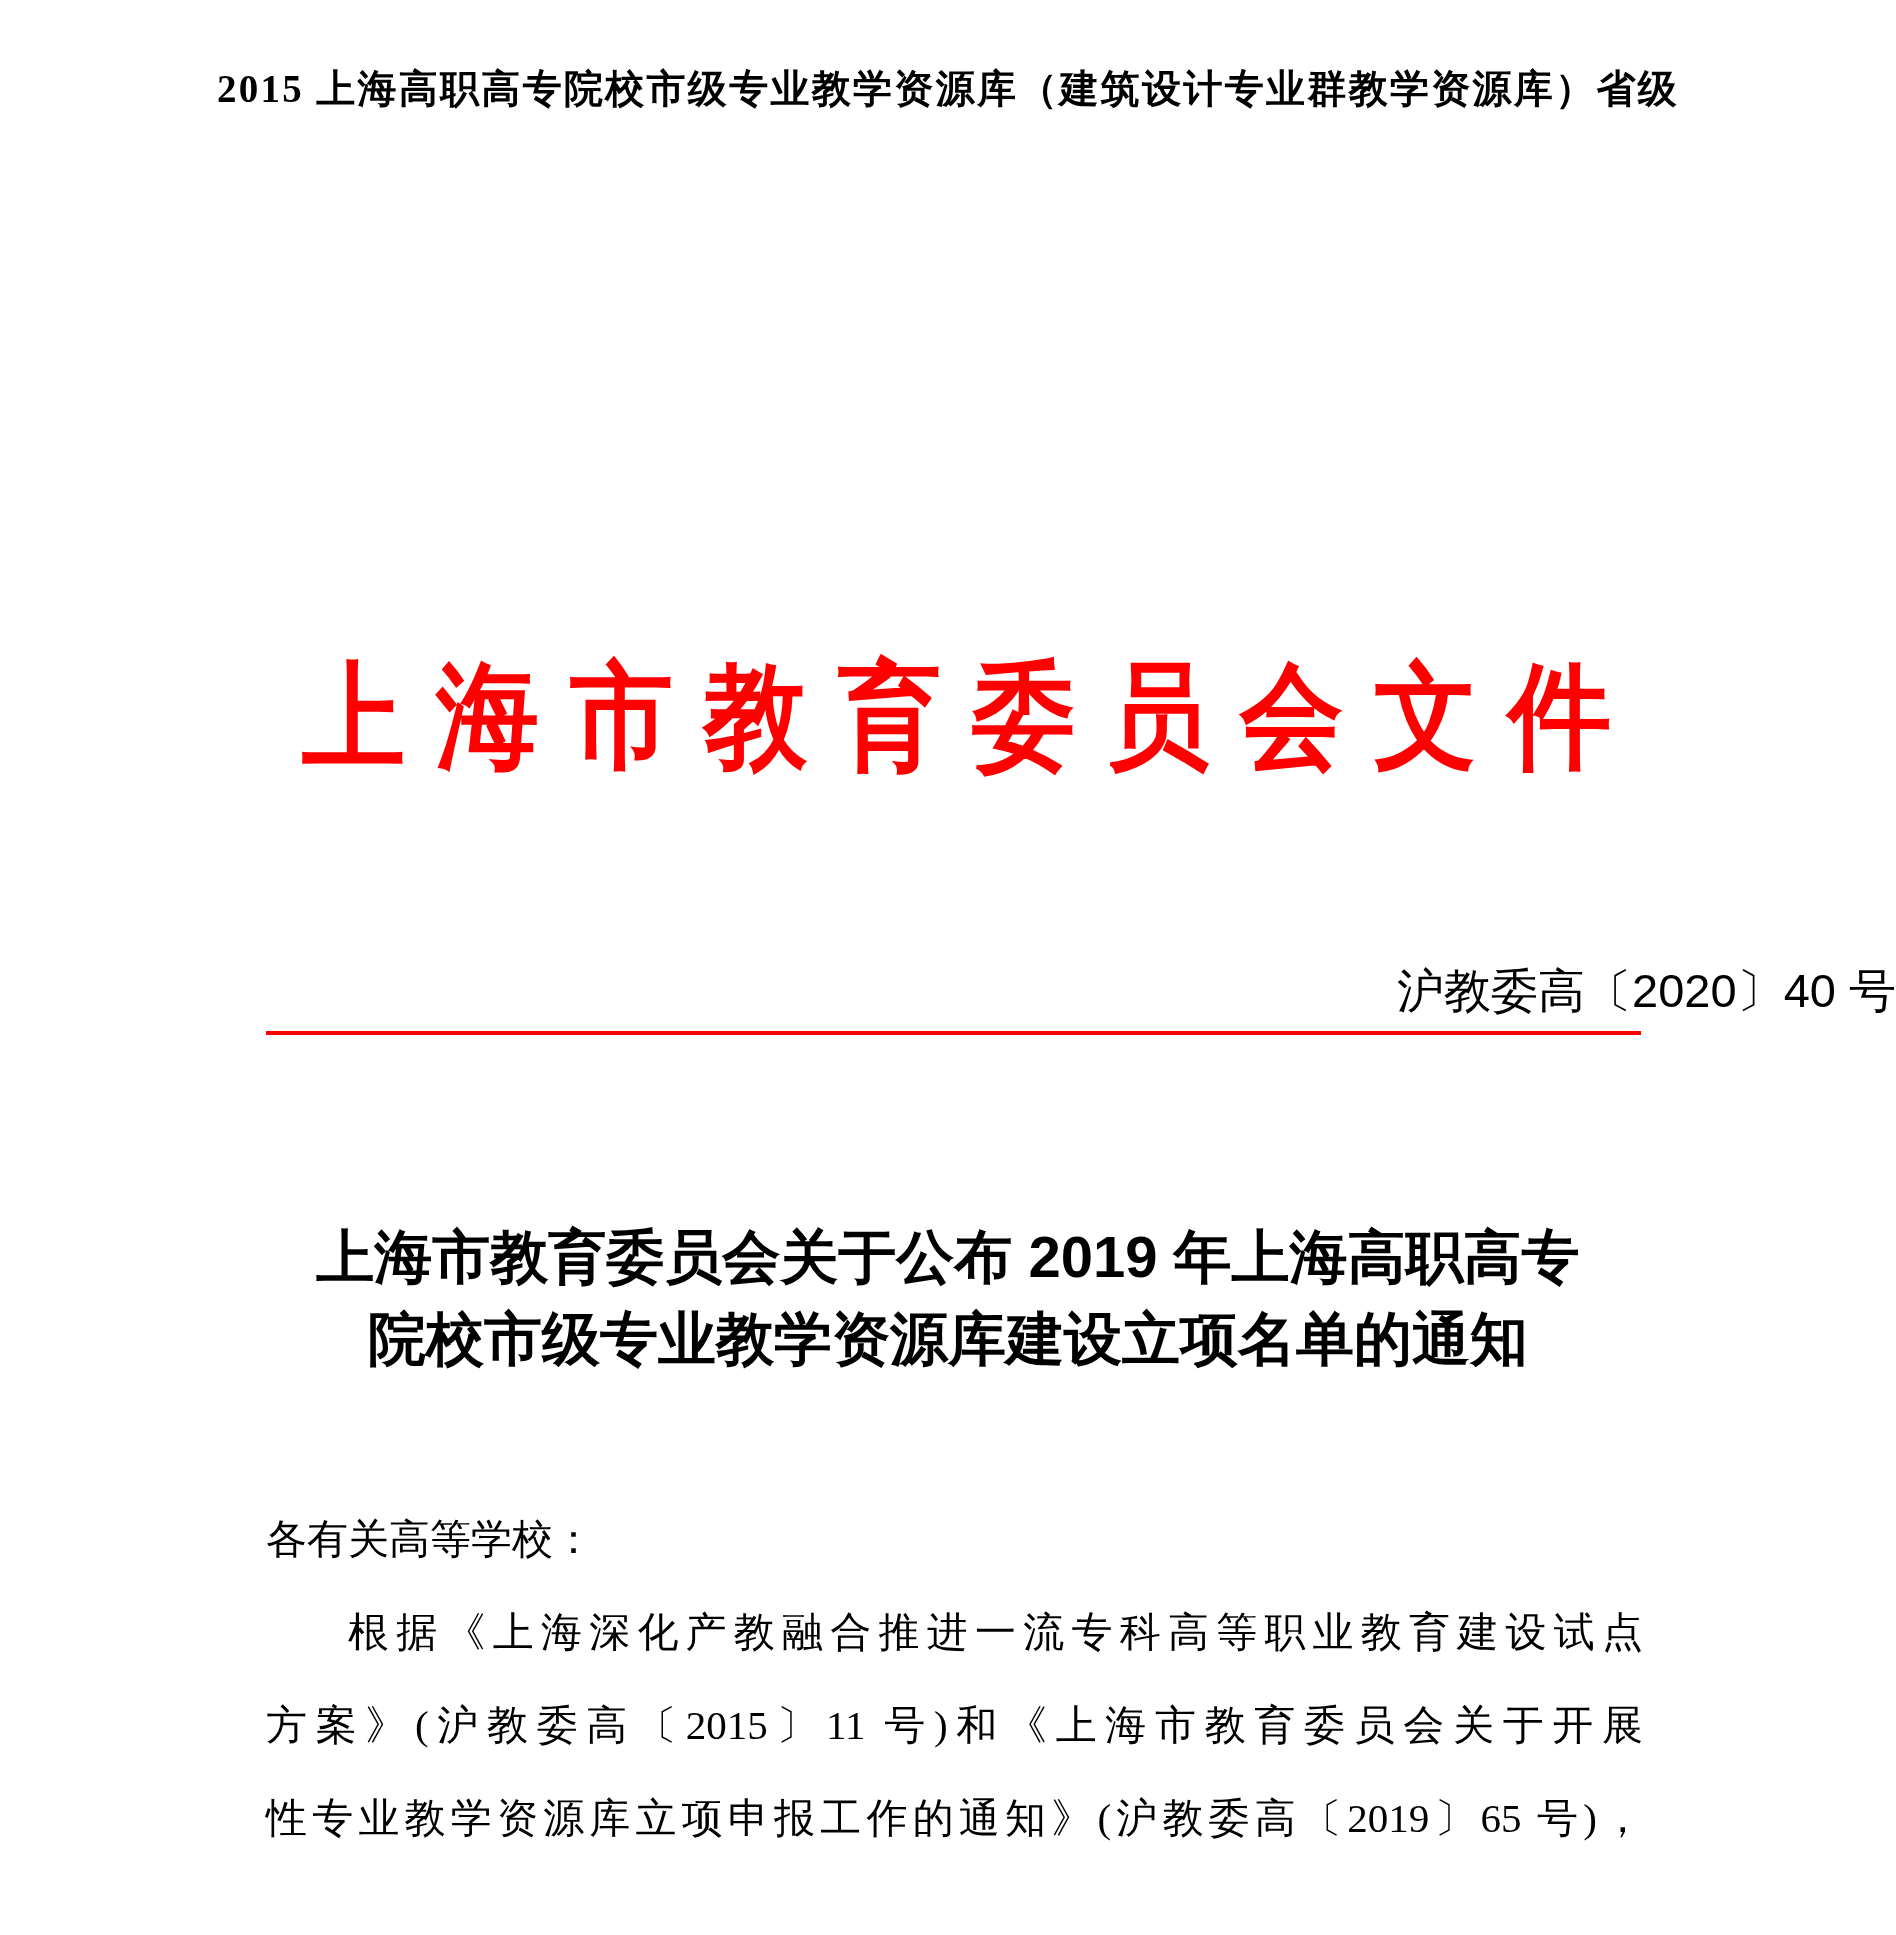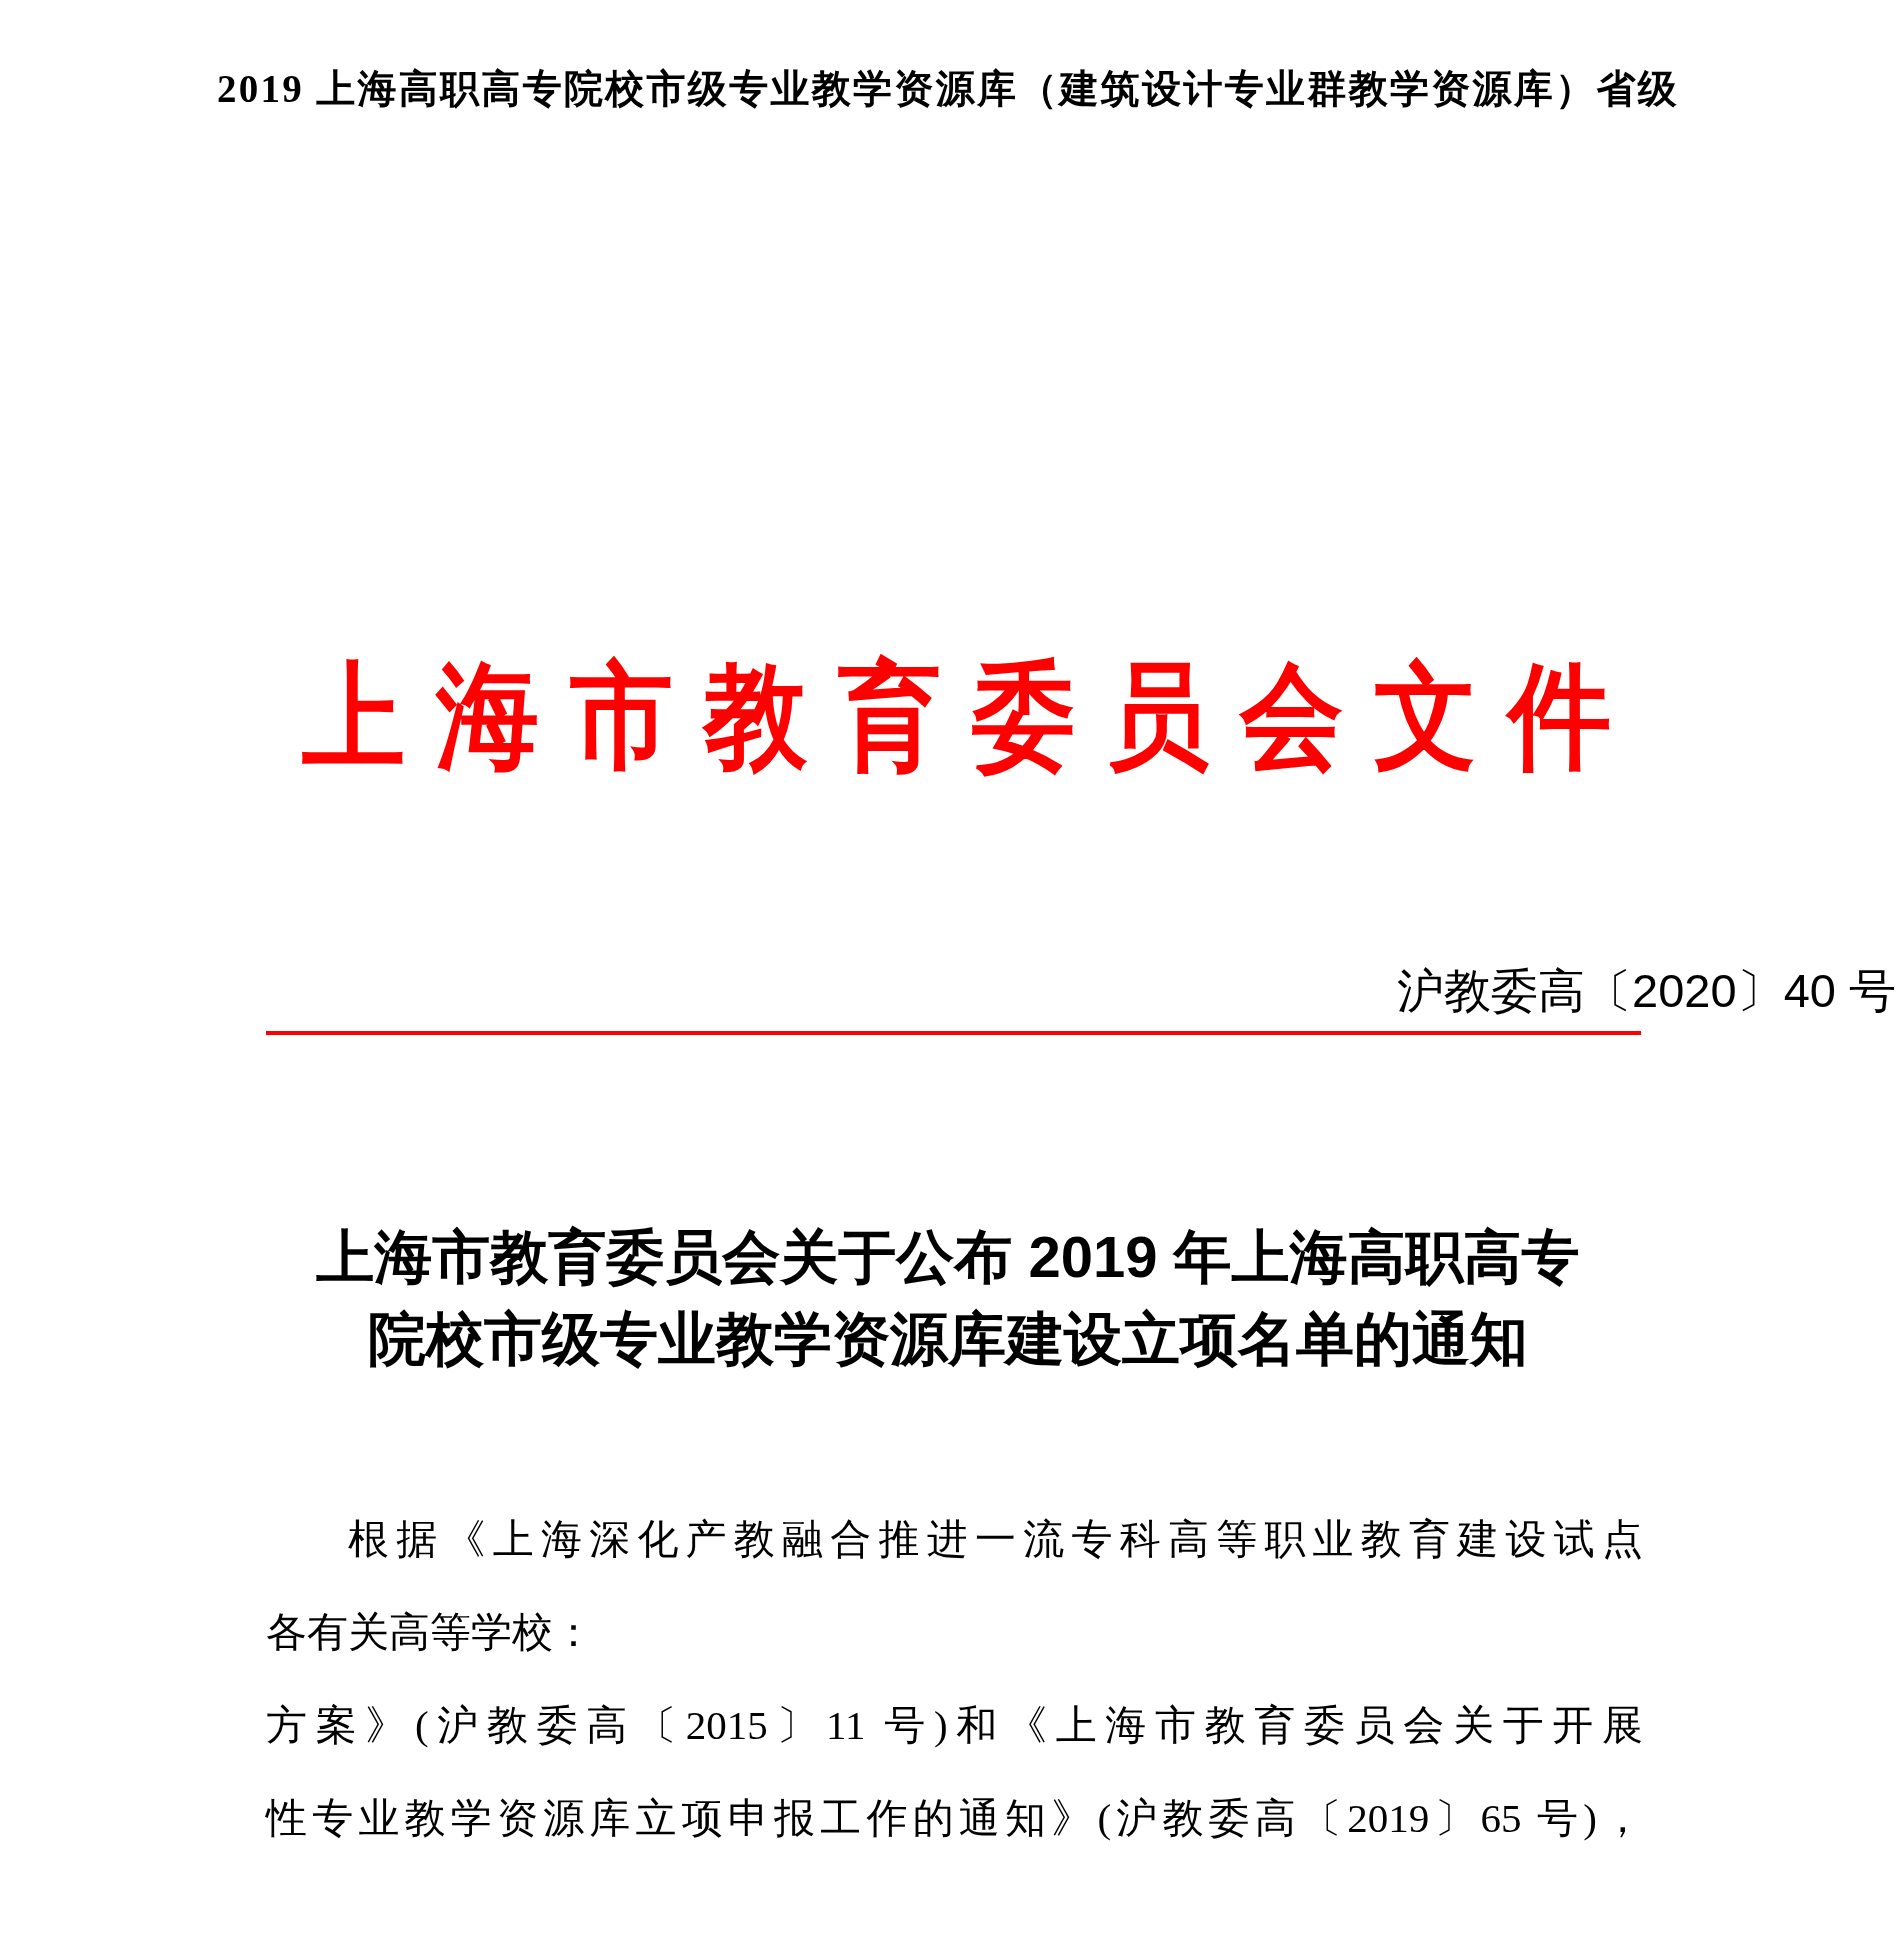--- a/index.html
+++ b/index.html
@@ -105,21 +105,21 @@
   }
   .body-text .line.indent {
     text-indent: 82px;
   }
 </style>
 </head>
 <body>
 
 <div class="page" style="background: rgb(255, 255, 255); color: rgb(0, 0, 0);">
 
-  <div class="top-note">2019 上海高职高专院校市级专业教学资源库（建筑设计专业群教学资源库）省级</div>
+  <div class="top-note">2015 上海高职高专院校市级专业教学资源库（建筑设计专业群教学资源库）省级</div>
 
   <div class="letterhead" style="color: rgb(255, 0, 0);">
     <span>上</span>
     <span>海</span>
     <span>市</span>
     <span>教</span>
     <span>育</span>
     <span>委</span>
     <span>员</span>
     <span>会</span>
@@ -130,21 +130,21 @@
   <div class="doc-number">沪教委高〔2020〕40 号</div>
 
   <div class="red-rule" style="background: rgb(255, 0, 0);"></div>
 
   <div class="notice-title">
     <div>上海市教育委员会关于公布 2019 年上海高职高专</div>
     <div>院校市级专业教学资源库建设立项名单的通知</div>
   </div>
 
   <div class="body-text">
+    <div class="line">各有关高等学校：</div>
     <div class="line indent fill">根据《上海深化产教融合推进一流专科高等职业教育建设试点</div>
-    <div class="line">各有关高等学校：</div>
     <div class="line fill">方案》(沪教委高〔2015〕11 号)和《上海市教育委员会关于开展</div>
     <div class="line fill">性专业教学资源库立项申报工作的通知》(沪教委高〔2019〕65 号)，</div>
 
   </div>
 
 </div>
 
 
 </body></html>

